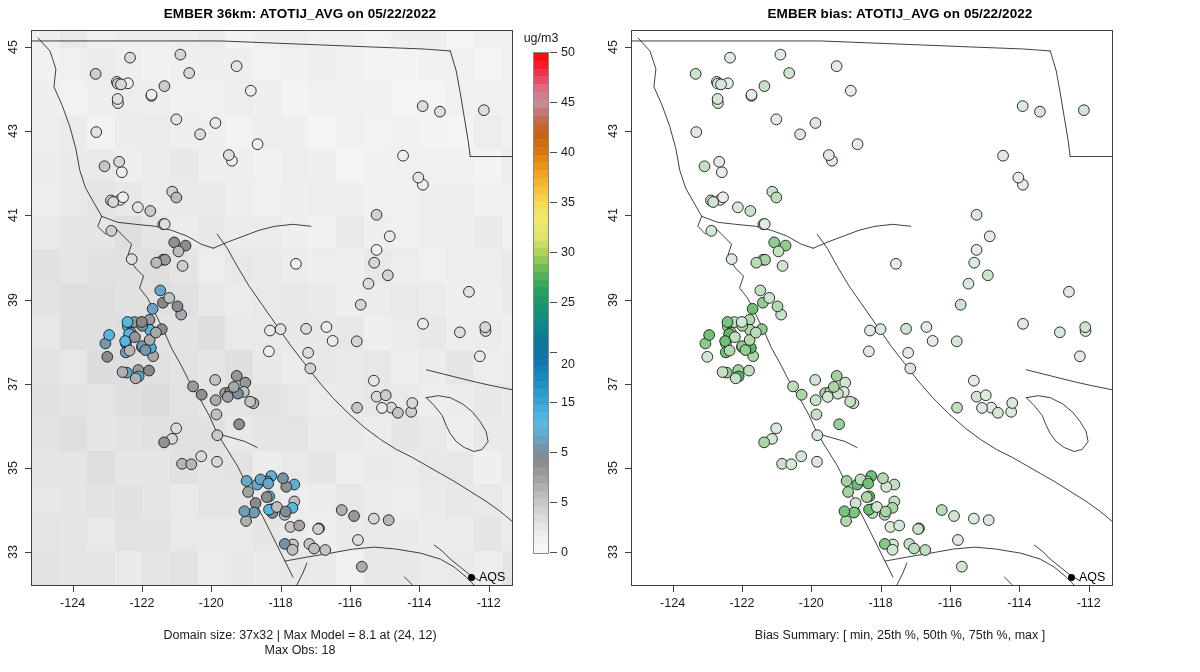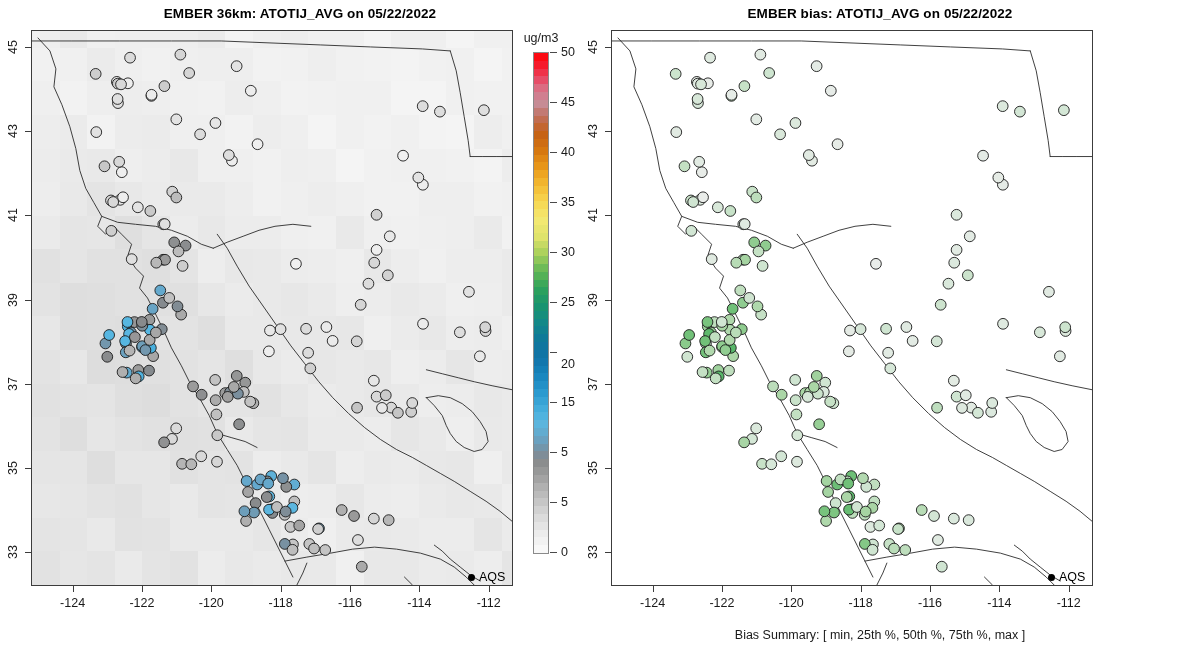--- a/index.html
+++ b/index.html
@@ -7,21 +7,21 @@
   body{
     width:1200px;height:672px;overflow:hidden;position:relative;
     font-family:"Liberation Sans", sans-serif;
     color:#000000;
     -webkit-font-smoothing:antialiased;
   }
   .figure{position:absolute;left:0;top:0;width:1200px;height:672px;}
 
   .panel{position:absolute;top:0;height:504px;}
   #panel-model{left:0;width:600px;}
-  #panel-bias{left:580px;width:600px;}
+  #panel-bias{left:600px;width:600px;}
 
   .panel-title{
     position:absolute;top:6px;left:0;width:100%;
     text-align:center;font-size:13.5px;font-weight:bold;
     letter-spacing:0.1px;white-space:nowrap;
   }
 
   
   .plotbox{
     position:absolute;
@@ -738,20 +738,24 @@
         <div class="cbar-tick" style="top: 150px;"></div>
         <div class="cbar-label" style="top: 150px;">35</div>
         <div class="cbar-tick" style="top: 100px;"></div>
         <div class="cbar-label" style="top: 100px;">40</div>
         <div class="cbar-tick" style="top: 50px;"></div>
         <div class="cbar-label" style="top: 50px;">45</div>
         <div class="cbar-tick" style="top: 0px;"></div>
         <div class="cbar-label" style="top: 0px;">50</div>
       </div>
 
+    <div class="caption" id="caption-model">
+      <span class="caption-line">Domain size: 37x32 | Max Model = 8.1 at (24, 12)</span>
+      <span class="caption-line">Max Obs: 18</span>
+    </div>
   </div>
 
   <div class="panel" id="panel-bias">
 
     <div class="panel-title">EMBER bias: ATOTIJ_AVG on 05/22/2022</div>
 
     <div class="plotbox" id="plot-bias">
       <svg class="vector-layer" viewBox="0 0 482 556" preserveAspectRatio="none">
         <g fill="none" stroke="#2b2b2b" stroke-width="0.9" stroke-linejoin="round" stroke-linecap="round">
           <path d="M6,7 L18,20 L24,38 L22,56 L30,74 L38,96 L44,118 L48,140 L54,158

